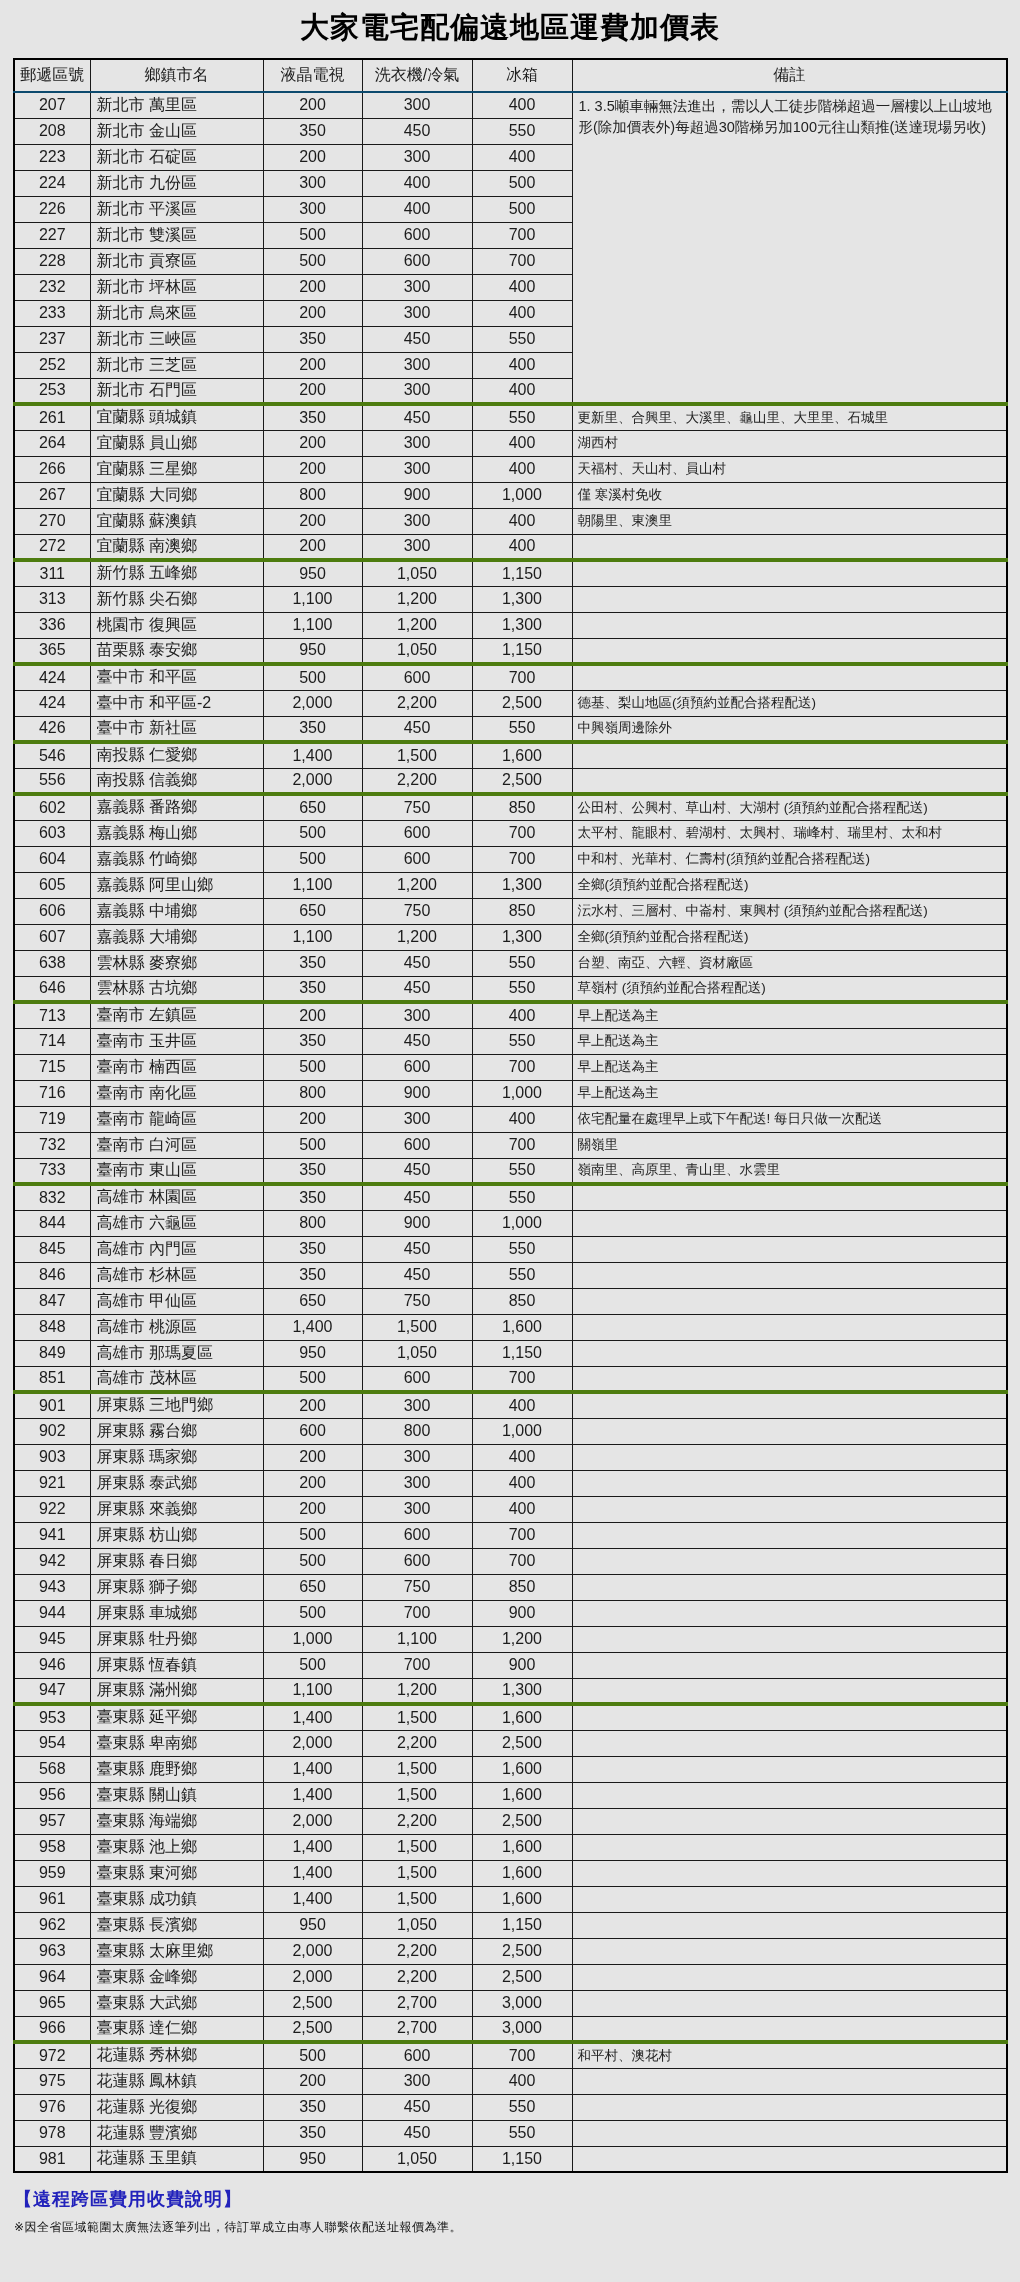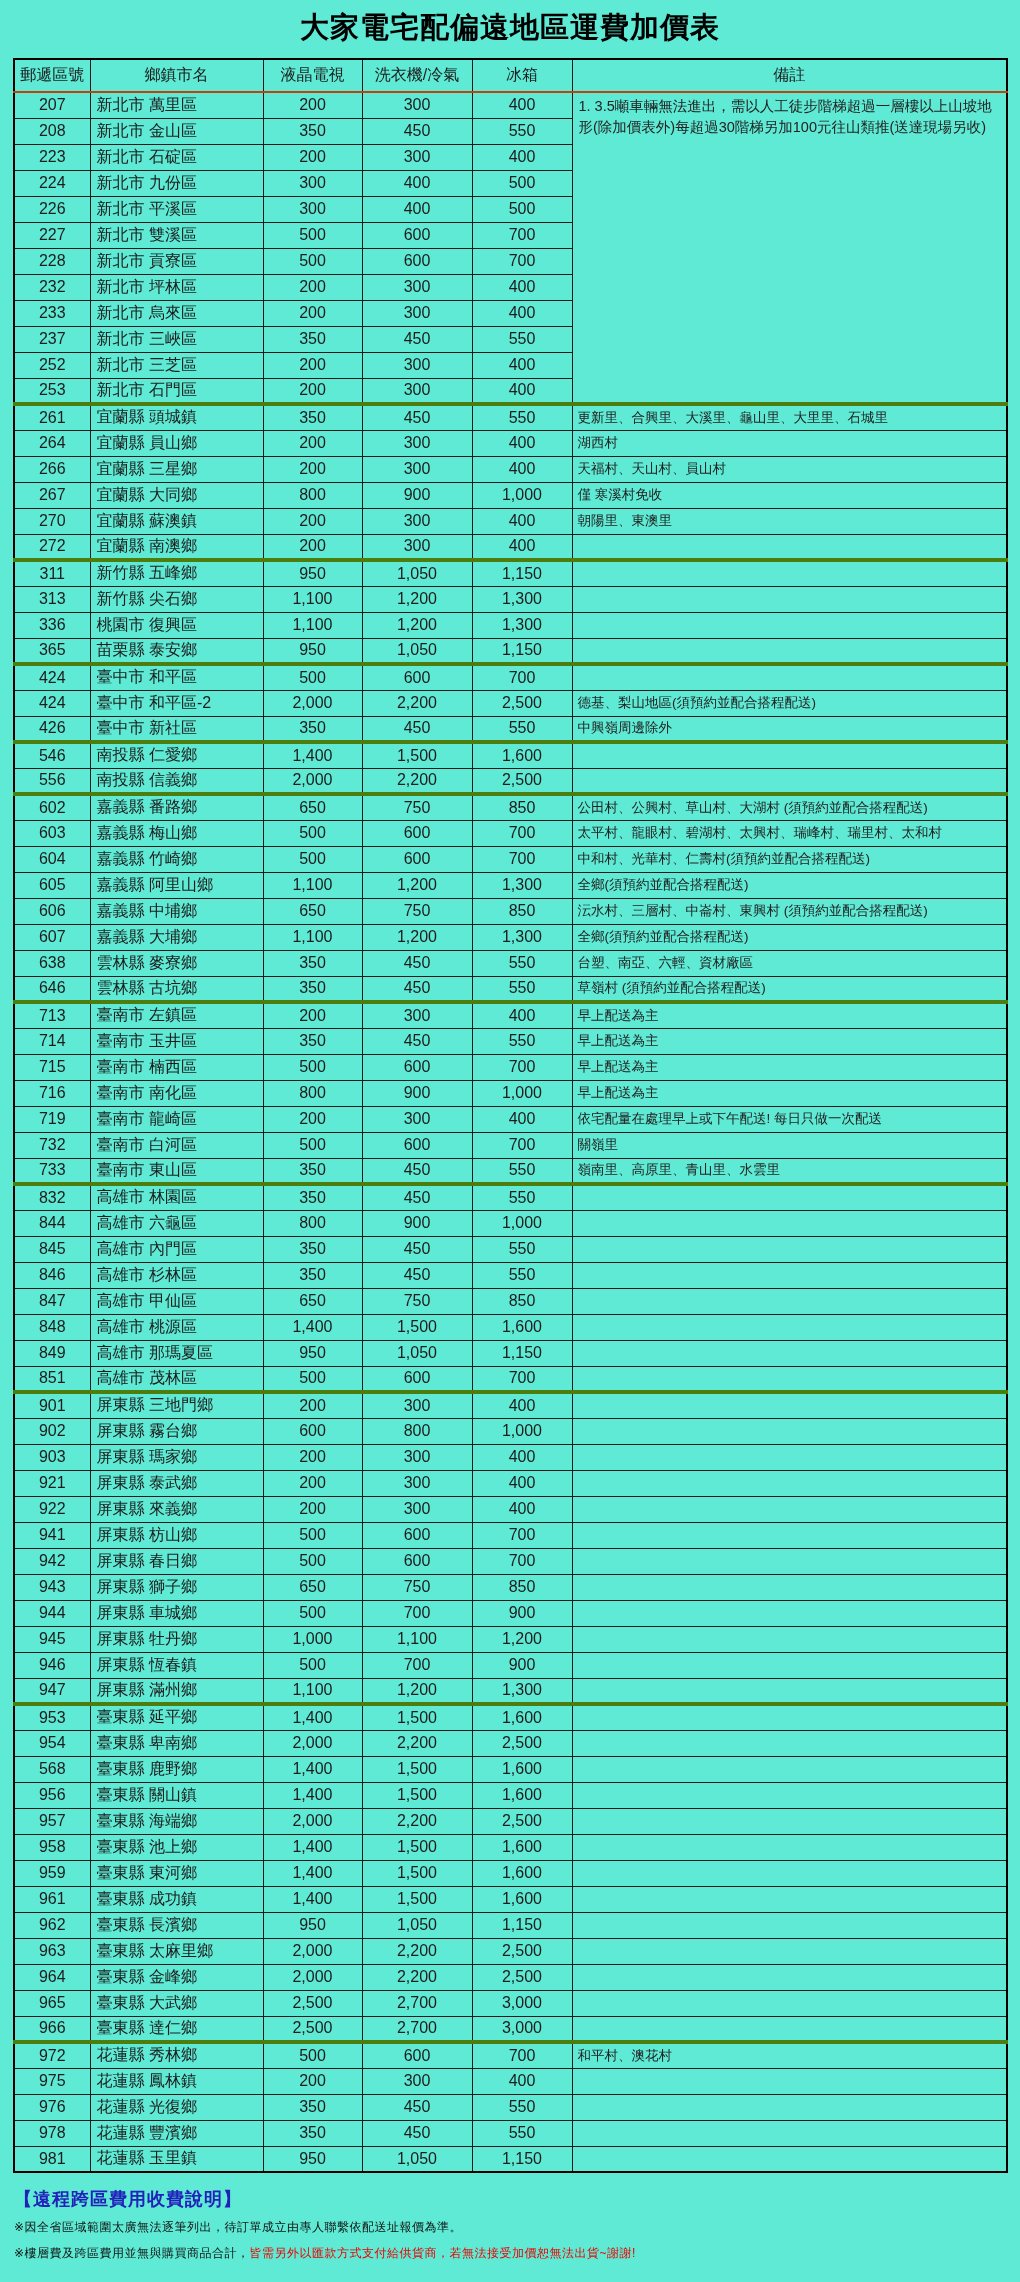--- a/index.html
+++ b/index.html
@@ -6,39 +6,39 @@
     --border-dark: #1a1a1a;
     --heading-blue: #2222bb;
     --warning-red: #ee0000;
     --wm-text: rgba(200,170,170,0.45);
     --wm-line: rgba(185,185,185,0.32);
   }
   * { margin:0; padding:0; box-sizing:border-box; }
   html,body { background:#ffffff; }
   #page {
     position:relative; width:1020px; height:2282px;
-    background:#5eead4; overflow:hidden;
+    background:#e5e5e5; overflow:hidden;
     font-family:"Liberation Sans","DejaVu Sans",sans-serif;
     color:#111;
   }
   .page-title {
     text-align:center; font-size:29px; font-weight:bold;
     padding-top:8px; letter-spacing:1px; color:#000;
   }
   .table-wrap { margin:10px 14px 0 13px; position:relative; z-index:2; }
   table.fee-table {
     border-collapse:collapse; table-layout:fixed; width:993px;
     border:2px solid #000;
   }
   .fee-table th, .fee-table td {
     border:1px solid var(--border-dark);
     font-size:16px; font-weight:normal; color:#1c1c1c;
     overflow:hidden; white-space:nowrap;
   }
-  .fee-table thead th { height:33px; border-bottom:2px solid #c2410c; }
+  .fee-table thead th { height:33px; border-bottom:2px solid #0c4a6e; }
   .fee-table tbody td { height:26px; }
   .fee-table tbody tr.group-start td { border-top:4px solid #4d7c0f; }
   td.c-zip, th.c-zip { text-align:center; }
   td.c-area { text-align:left; padding-left:6px; }
   td.c-num { text-align:center; }
   td.c-remark {
     text-align:left; padding:0 5px; font-size:13.5px; color:#222;
     white-space:normal; line-height:1.2;
   }
   td.c-remark-merged {
@@ -712,21 +712,20 @@
             <td class="c-num">1,150</td>
             <td class="c-remark"></td>
           </tr>
         </tbody>
     </table>
   </div>
 
   <div class="footer">
     <div class="footer-heading">【遠程跨區費用收費說明】</div>
     <div class="footer-note">※因全省區域範圍太廣無法逐筆列出，待訂單成立由專人聯繫依配送址報價為準。</div>
-    <div class="footer-note"><span>※樓層費及跨區費用並無與購買商品合計，</span><span class="red-part">皆需另外以匯款方式支付給供貨商，若無法接受加價恕無法出貨~謝謝!</span></div>
   </div>
 
   <div class="watermark">
     
     
     
     
   </div>
 
 </div>

